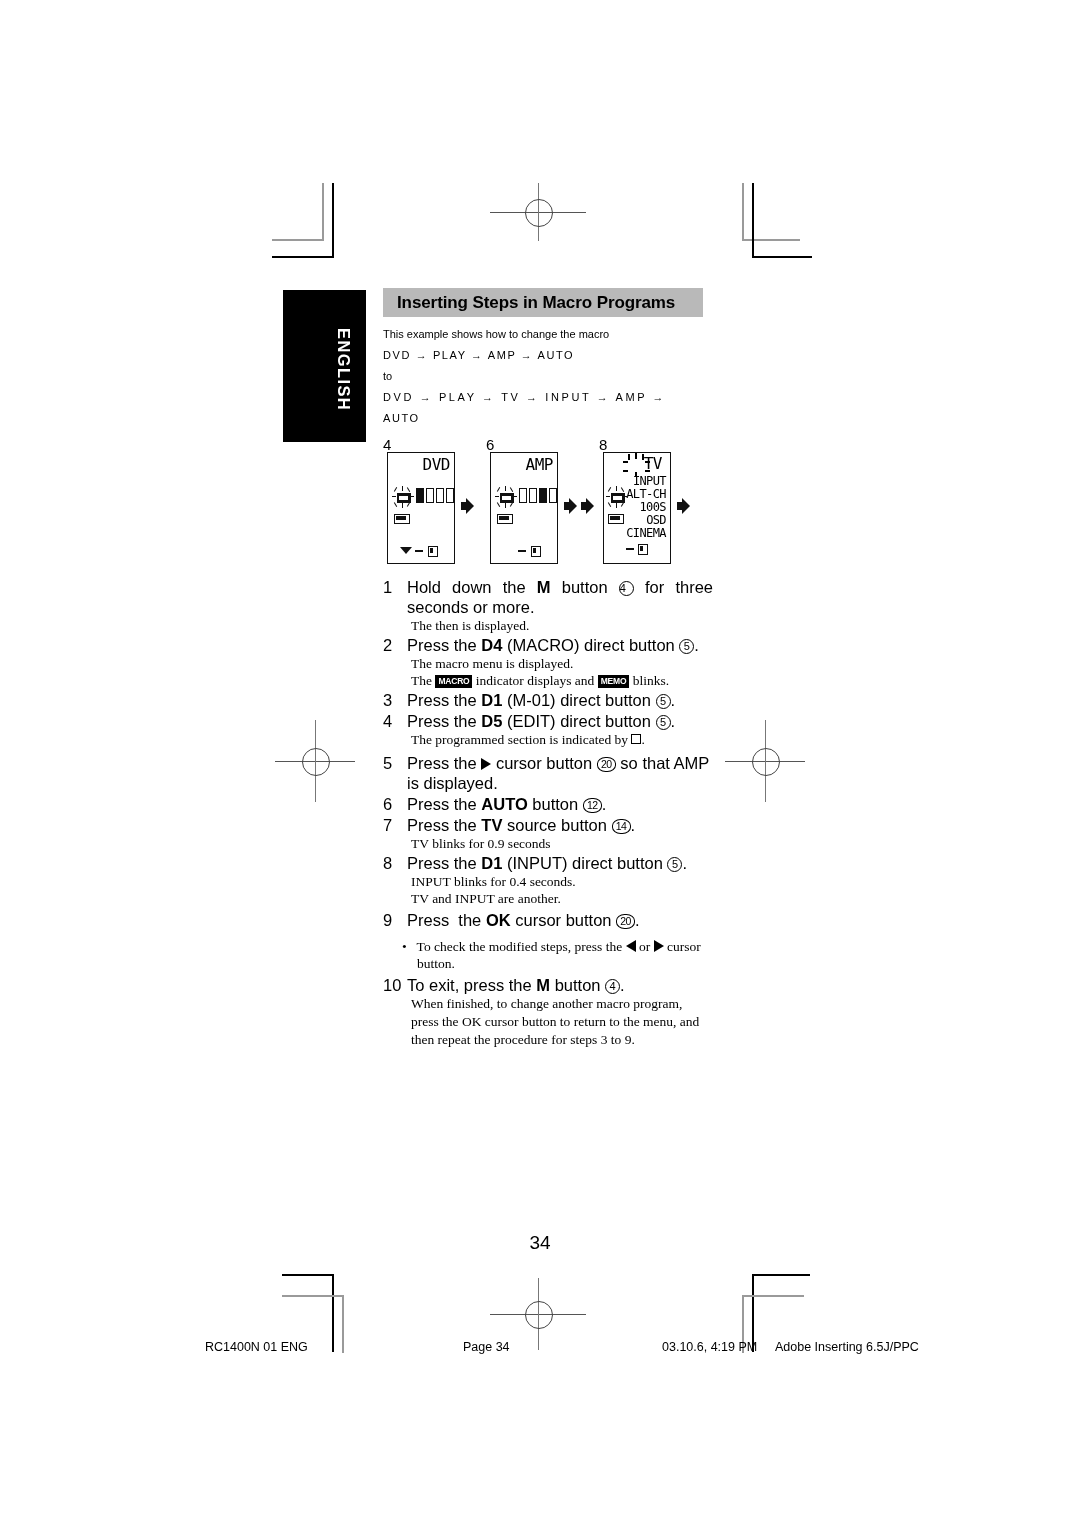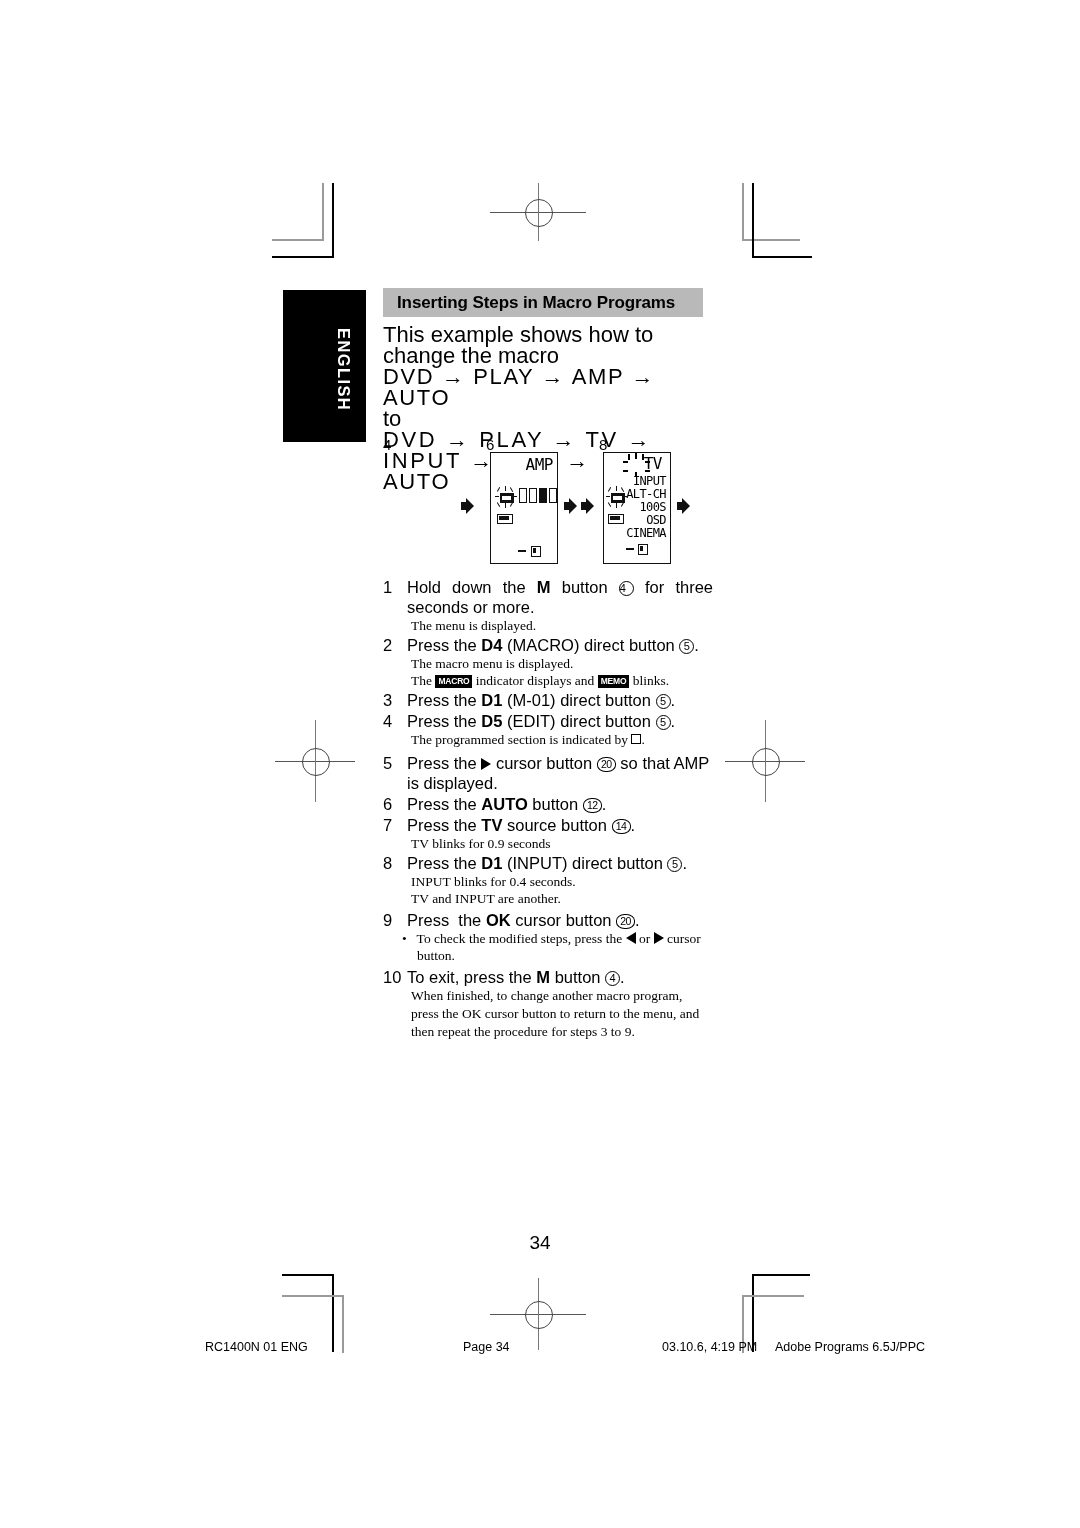--- a/index.html
+++ b/index.html
@@ -44,21 +44,21 @@
     position:absolute;left:100px;top:0px;width:320px;height:29px;
     background:#b9b9b9;
   }
   .title-bar span{
     position:absolute;left:14px;top:5px;
     font-size:17px;font-weight:bold;color:#000;letter-spacing:-0.1px;
   }
 
   .intro{
     position:absolute;left:100px;top:36px;width:330px;
-    font-size:22px;line-height:21px;color:#000;
+    font-size:11px;line-height:21px;color:#000;
   }
   .intro .wide{letter-spacing:1.6px;}
   .intro .wide2{letter-spacing:2.6px;}
 
   
   .lcdstrip{position:absolute;left:100px;top:148px;width:340px;height:128px;}
   .lcdnum{position:absolute;font-size:15px;color:#000;}
   .lcd{
     position:absolute;top:16px;width:66px;height:110px;
     border:1.3px solid #111;background:#fff;
@@ -122,21 +122,21 @@
   .steps{position:absolute;left:100px;top:288px;width:330px;}
   .step{position:relative;display:flex;font-size:16.5px;line-height:20px;color:#000;margin-top:1px;}
   .step .n{width:24px;flex:none;text-align:left;}
   .step .t{flex:1;}
   .just{text-align:justify;text-align-last:left;}
   .note{
     font-family:"Liberation Serif", serif;
     font-size:13.5px;line-height:17px;color:#000;
     margin-left:28px;
   }
-  .note.bul{margin-left:34px;text-indent:-15px;}
+  .note.bul{margin-left:34px;text-indent:-15px;margin-top:8px;}
   b{font-weight:bold;}
   .circ{
     display:inline-block;border:1.2px solid #000;border-radius:50%;
     font-size:11px;line-height:12px;width:13px;height:13px;text-align:center;
     vertical-align:1px;font-family:"Liberation Sans",sans-serif;
   }
   .circ.w{width:17px;border-radius:45%;font-size:10.5px;letter-spacing:-0.5px;}
   .badge{
     display:inline-block;border:1.3px solid #000;background:#000;color:#fff;
     font-size:8.5px;font-weight:bold;line-height:11px;padding:0 2px;
@@ -233,20 +233,46 @@
       <div>This example shows how to change the macro</div>
       <div class="wide">DVD → PLAY → AMP → AUTO</div>
       <div>to</div>
       <div class="wide2">DVD → PLAY → TV → INPUT → AMP →</div>
       <div class="wide">AUTO</div>
     </div>
 
     <div class="lcdstrip">
 
       <div class="lcdnum" style="left:0px;top:0px;">4</div>
+      <div class="lcd" style="left:4px;">
+        <div class="big">DVD</div>
+        <div class="blink" style="top:36px;">
+          <i class="l"></i>
+            <i class="r"></i>
+            <i class="tl"></i>
+            <i class="tm"></i>
+            <i class="tr"></i>
+          <i class="bl"></i>
+            <i class="bm"></i>
+            <i class="br"></i>
+          <div class="pill"></div>
+        </div>
+        <div class="segs" style="left:28px;top:35px;">
+          <b class="on"></b>
+            <b></b>
+            <b></b>
+            <b></b>
+        </div>
+        <div class="minibox" style="top:61px;"></div>
+        <div class="lcdfoot">
+          <div class="tri"></div>
+          <div class="dash" style="left:27px;"></div>
+          <div class="bat" style="left:40px;"></div>
+        </div>
+      </div>
       <div class="arrow" style="left:78px;">
         <div class="stem"></div>
           <div class="head"></div>
       </div>
 
       <div class="lcdnum" style="left:103px;top:0px;">6</div>
       <div class="lcd" style="left:107px;">
         <div class="big">AMP</div>
         <div class="blink" style="top:36px;">
           <i class="l"></i>
@@ -321,21 +347,21 @@
           <div class="head"></div>
       </div>
     </div>
 
     <div class="steps">
 
       <div class="step">
         <div class="n">1</div>
         <div class="t just">Hold&nbsp; down&nbsp; the&nbsp; <b>M</b>&nbsp; button&nbsp; <span class="circ">4</span>&nbsp; for&nbsp; three seconds or more.</div>
       </div>
-      <div class="note">The menu is displayed.</div>
+      <div class="note">The then is displayed.</div>
 
       <div class="step">
         <div class="n">2</div>
         <div class="t">Press the <b>D4</b> (MACRO) direct button <span class="circ">5</span>.</div>
       </div>
       <div class="note">The macro menu is displayed.</div>
       <div class="note">The <span class="badge">MACRO</span> indicator displays and <span class="badge">MEMO</span> blinks.</div>
 
       <div class="step">
         <div class="n">3</div>
@@ -384,16 +410,16 @@
       <div class="note" style="line-height:18px;">When finished, to change another macro program, press the OK cursor button to return to the menu, and then repeat the procedure for steps 3 to 9.</div>
     </div>
   </div>
 
   <div class="pageno">34</div>
 
   <div class="footer">
     <div class="f1">RC1400N 01 ENG</div>
     <div class="f2">Page 34</div>
     <div class="f3">03.10.6, 4:19 PM</div>
-    <div class="f4">Adobe Programs 6.5J/PPC</div>
+    <div class="f4">Adobe Inserting 6.5J/PPC</div>
   </div>
 
 </div>
 
 </body></html>

